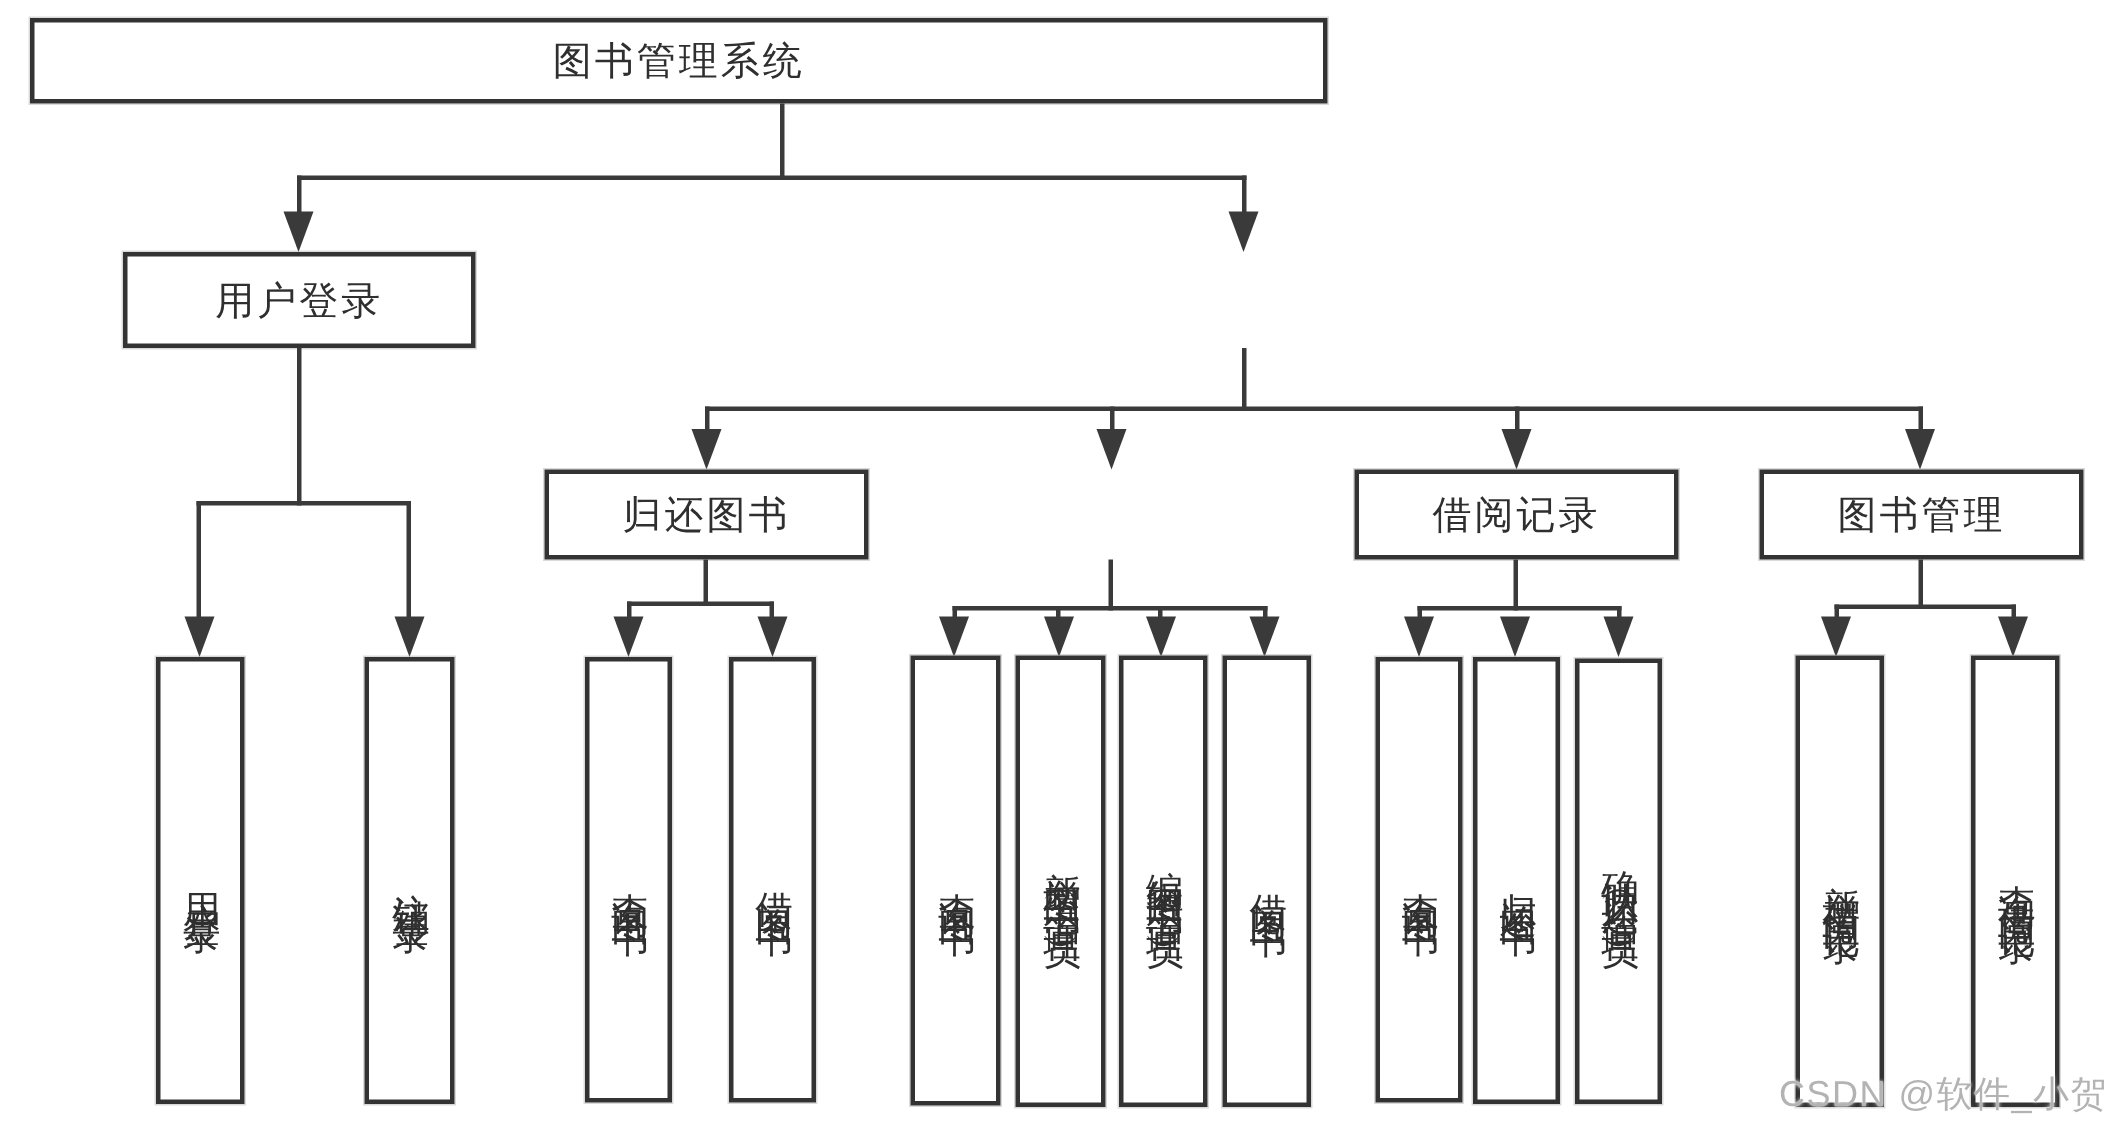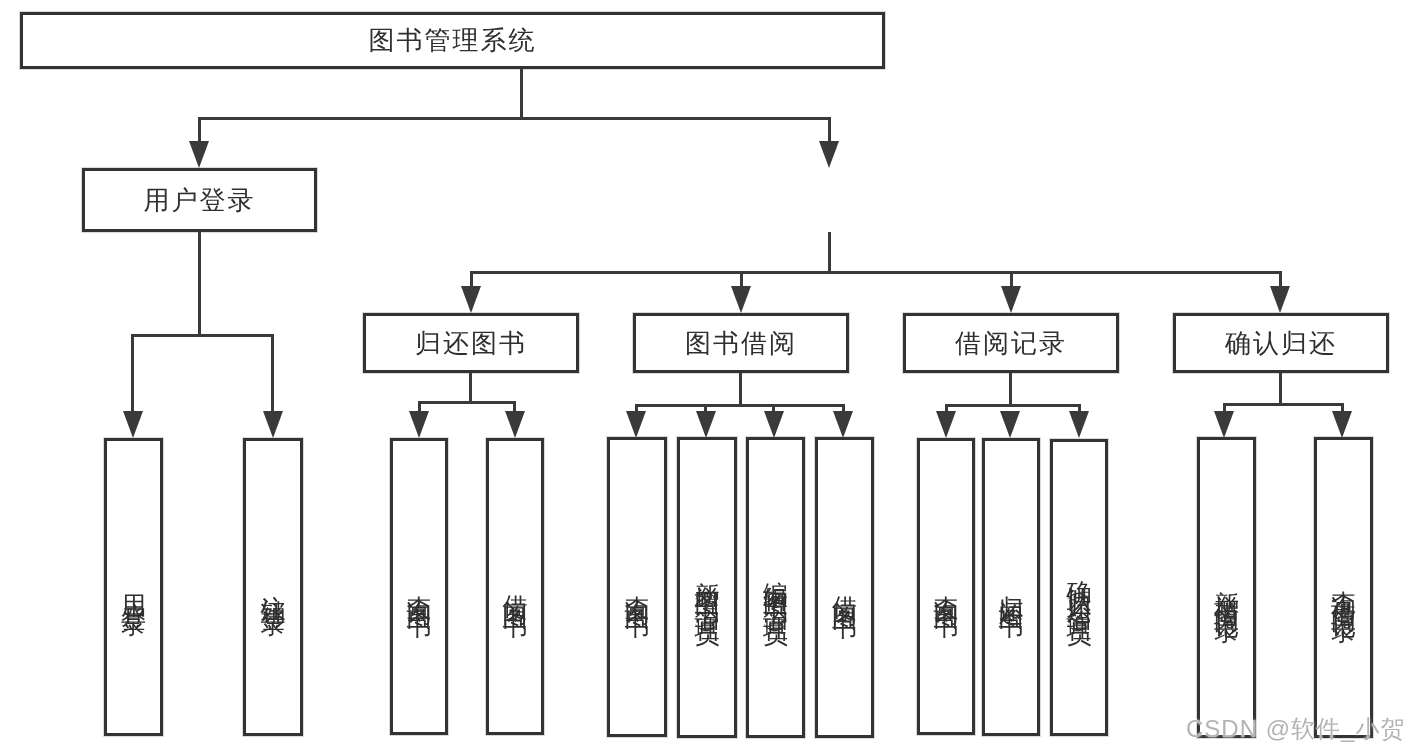--- a/index.html
+++ b/index.html
@@ -94,28 +94,25 @@
   <div class="line" style="left:1010px;top:271px;width:3px;height:20px"></div>
   <div class="line" style="left:1279px;top:271px;width:3px;height:20px"></div>
   <div class="arrow" style="left:461px;top:286px"></div>
   <div class="arrow" style="left:731px;top:286px"></div>
   <div class="arrow" style="left:1001px;top:286px"></div>
   <div class="arrow" style="left:1270px;top:286px"></div>
 
   <div class="box h" style="left:363px;top:313px;width:216px;height:60px">
     <span>归还图书</span>
   </div>
-  <div class="box h" style="left:633px;top:313px;width:216px;height:60px">
-    <span>图书借阅</span>
-  </div>
   <div class="box h" style="left:903px;top:313px;width:216px;height:60px">
     <span>借阅记录</span>
   </div>
   <div class="box h" style="left:1173px;top:313px;width:216px;height:60px">
-    <span>确认归还</span>
+    <span>图书管理</span>
   </div>
 
   <div class="line" style="left:469px;top:373px;width:3px;height:31px"></div>
   <div class="line" style="left:418px;top:401px;width:98px;height:3px"></div>
   <div class="line" style="left:418px;top:401px;width:3px;height:14px"></div>
   <div class="line" style="left:513px;top:401px;width:3px;height:14px"></div>
   <div class="arrow" style="left:409px;top:411px"></div>
   <div class="arrow" style="left:505px;top:411px"></div>
 
   <div class="line" style="left:739px;top:373px;width:3px;height:34px"></div>

